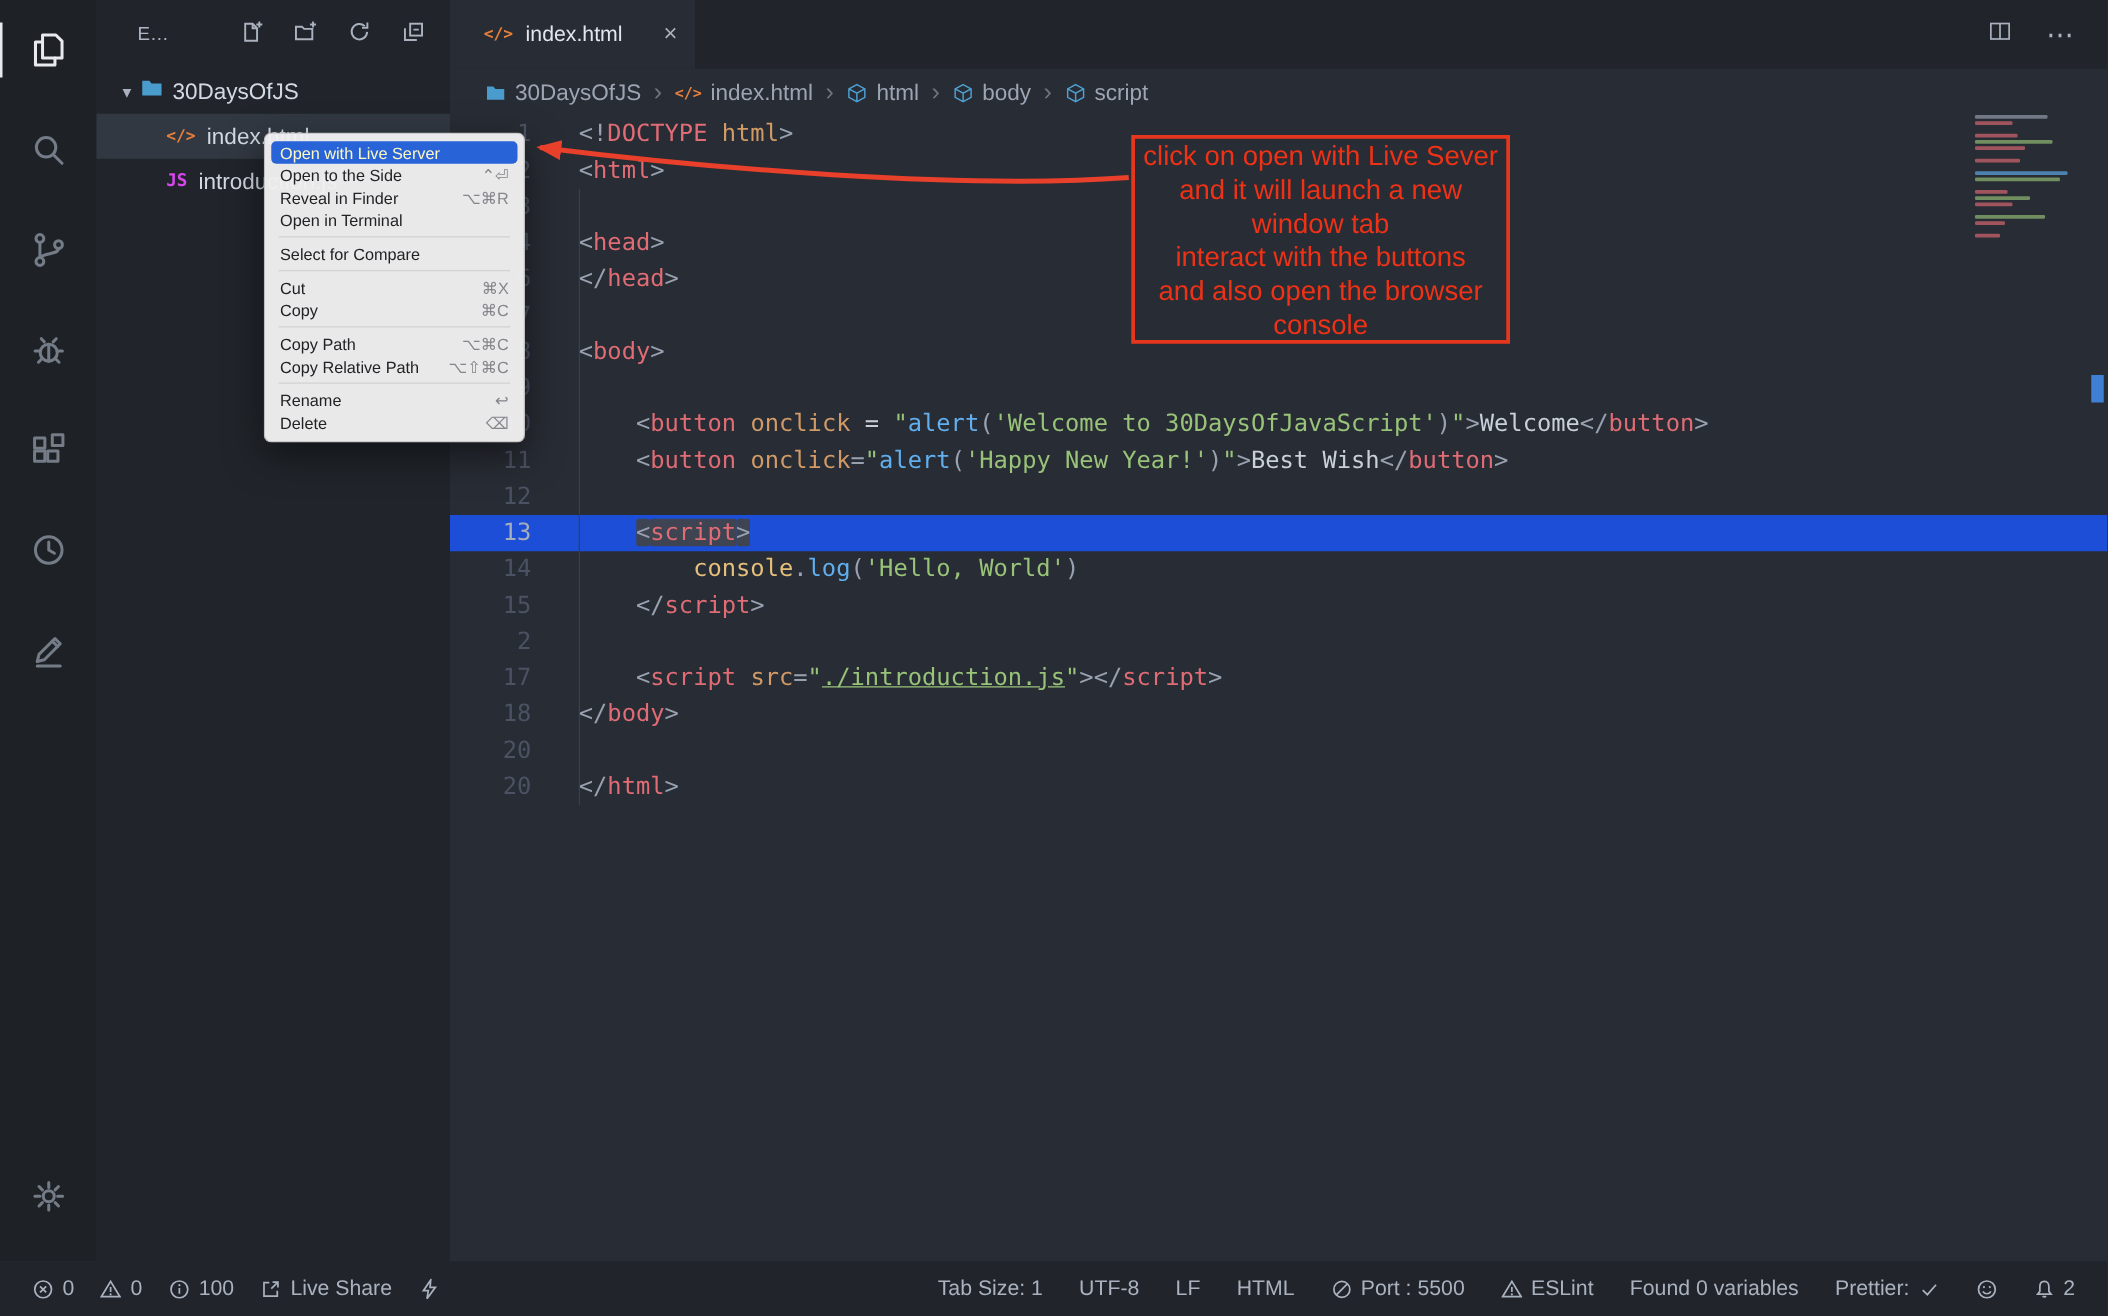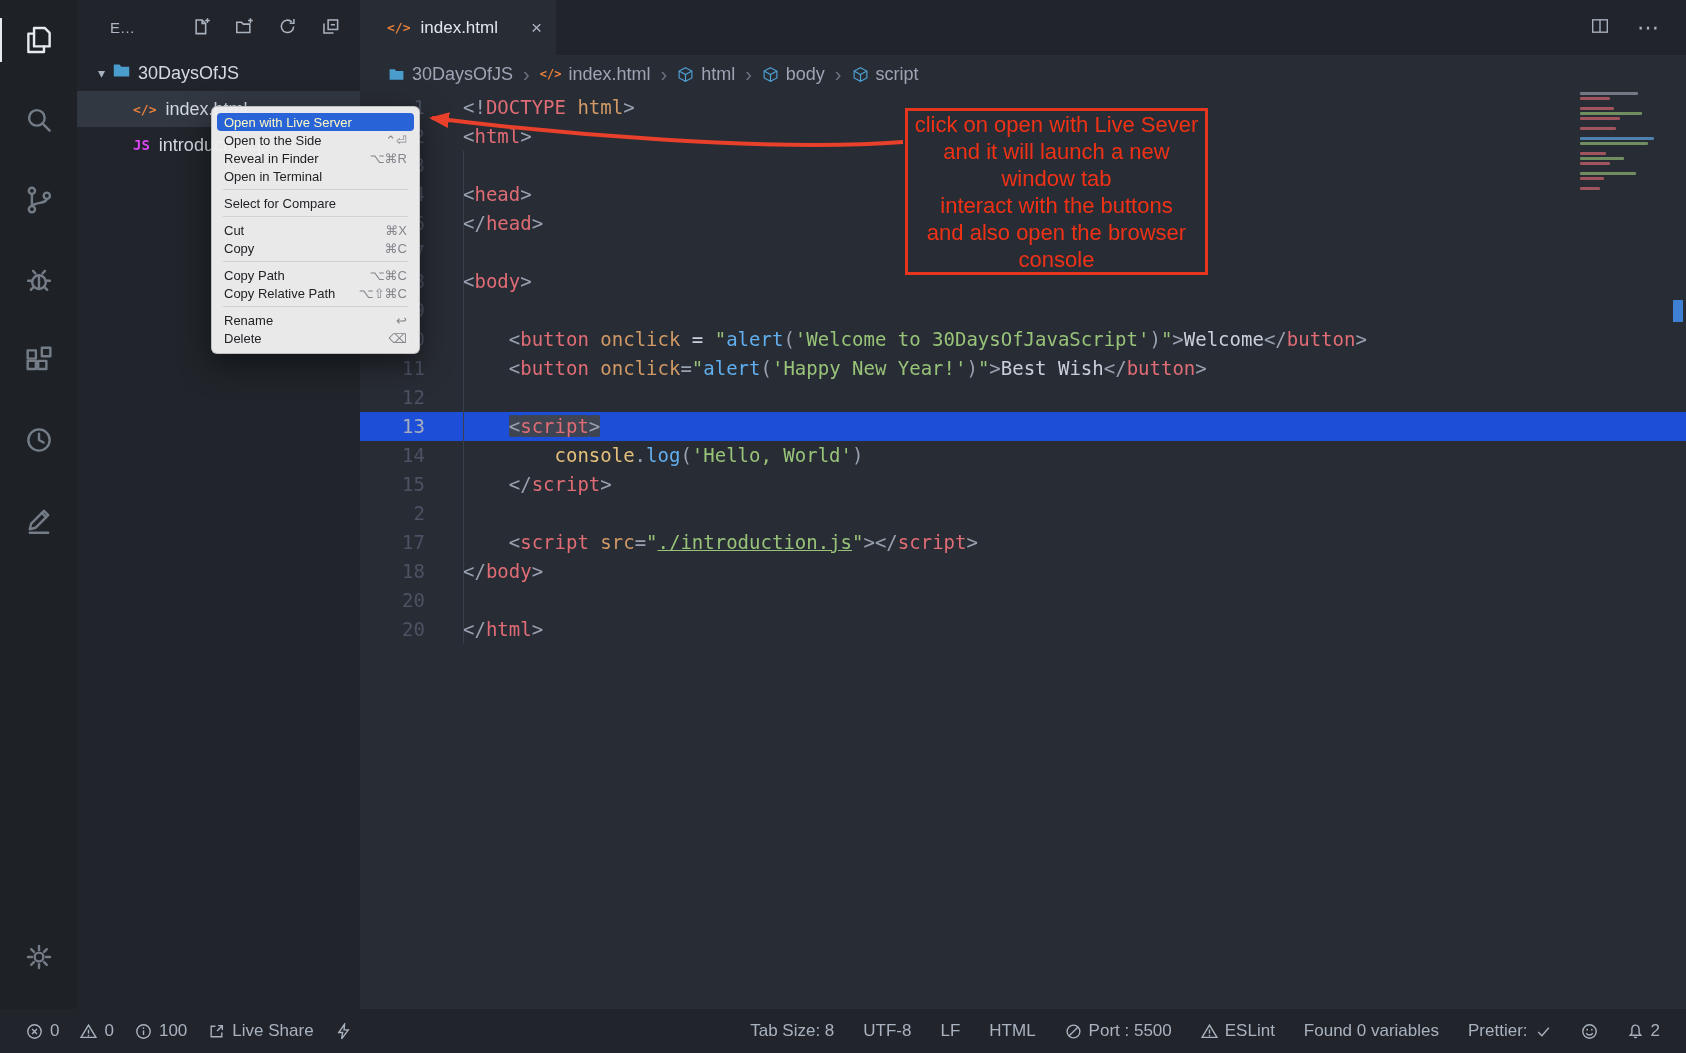--- a/index.html
+++ b/index.html
@@ -424,21 +424,21 @@
       <div class="sb-item">
         <span class="sb-ic">
           <svg viewBox="0 0 16 16">
             <path d="M9 1 L3.5 9 H7.2 L6.2 15 L12.5 6.5 H8.5 Z"></path>
           </svg>
         </span>
       </div>
     </div>
   <div class="sb-right">
       <div class="sb-item">
-        <span>Tab Size: 8</span>
+        <span>Tab Size: 1</span>
       </div>
       <div class="sb-item">
         <span>UTF-8</span>
       </div>
       <div class="sb-item">
         <span>LF</span>
       </div>
       <div class="sb-item">
         <span>HTML</span>
       </div>

